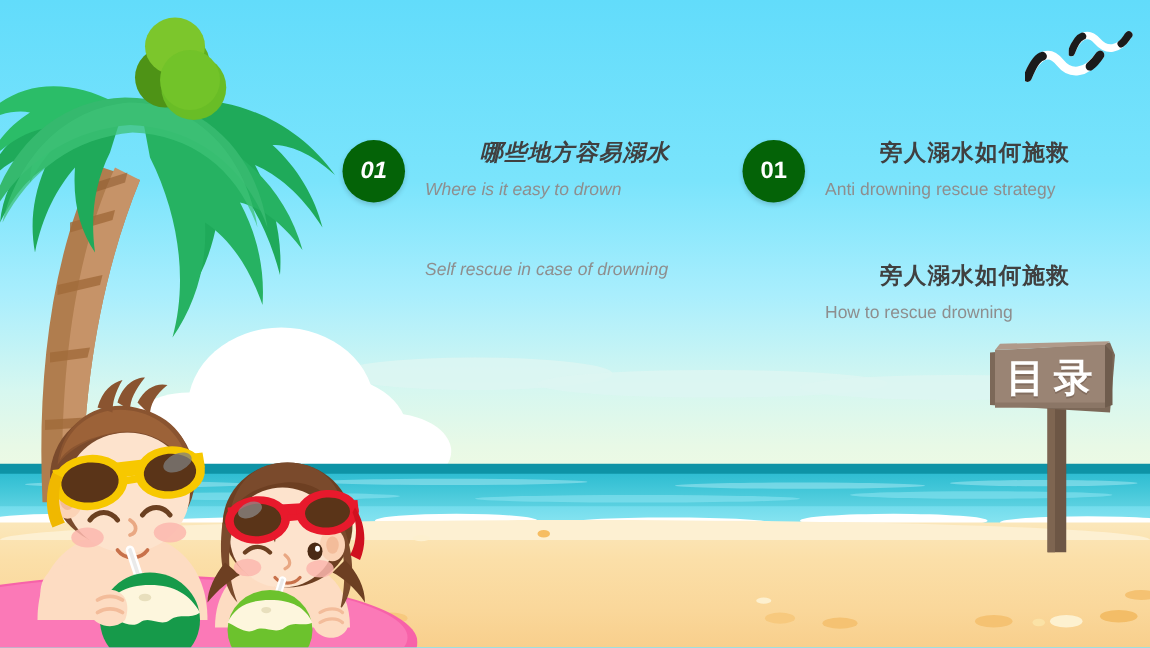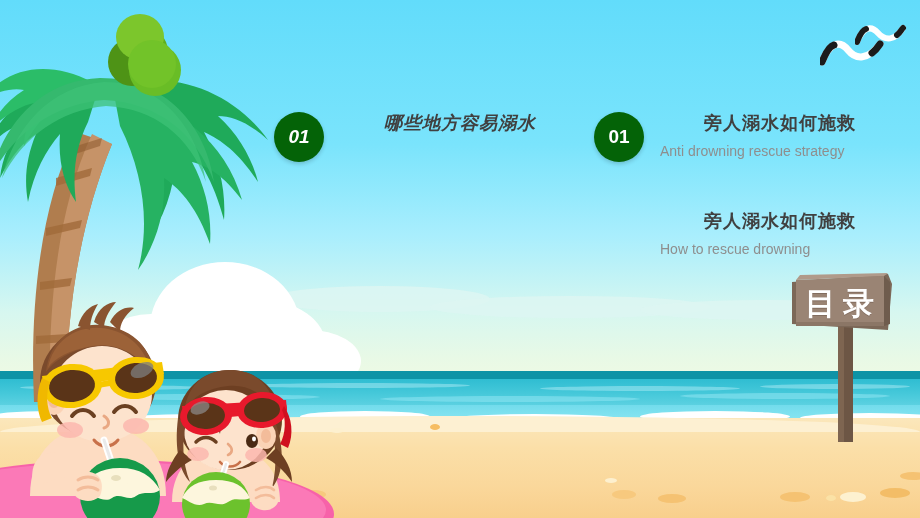--- a/index.html
+++ b/index.html
@@ -327,33 +327,35 @@
       <path d="M262 198 C268 194 276 194 280 198" fill="none" stroke="#f3bc9a" stroke-width="2.6" stroke-linecap="round"></path>
     </svg>
   </div>
 
   <div class="menu">
 
     <div class="menu-item c1 r1">
       <div class="badge">01</div>
       <div class="titles">
         <div class="cn-title">哪些地方容易溺水</div>
+        <div class="en-title">Where is it easy to drown</div>
       </div>
     </div>
 
     <div class="menu-item c2 r1">
       <div class="badge">01</div>
       <div class="titles">
         <div class="cn-title">旁人溺水如何施救</div>
         <div class="en-title">Anti drowning rescue strategy</div>
       </div>
     </div>
 
     <div class="menu-item c1 r2">
       <div class="titles">
+        <div class="en-title">Self rescue in case of drowning</div>
       </div>
     </div>
 
     <div class="menu-item c2 r2">
       <div class="titles">
         <div class="cn-title">旁人溺水如何施救</div>
         <div class="en-title">How to rescue drowning</div>
       </div>
     </div>
 

